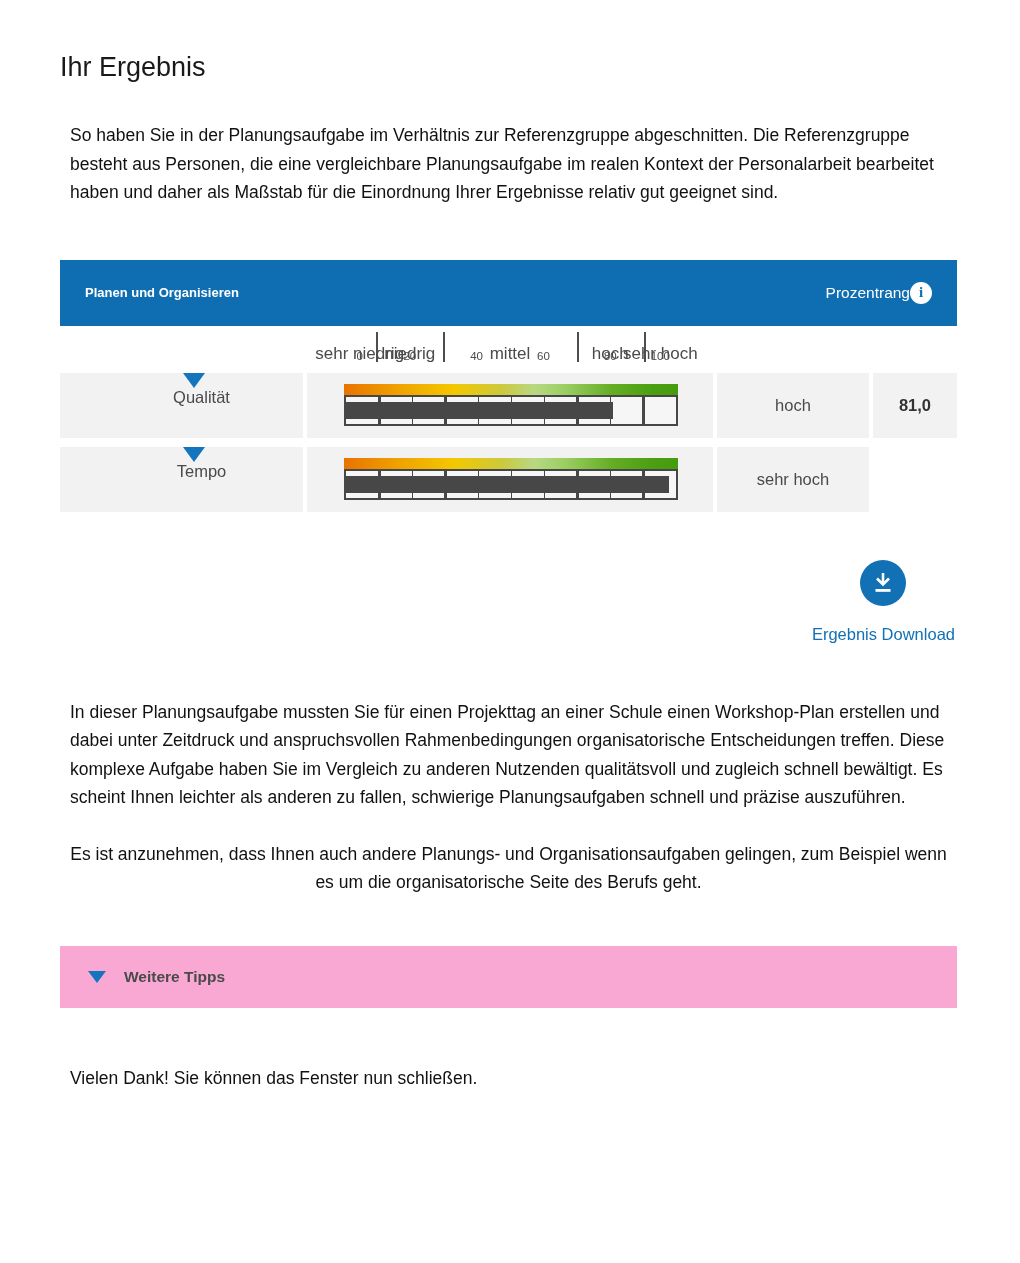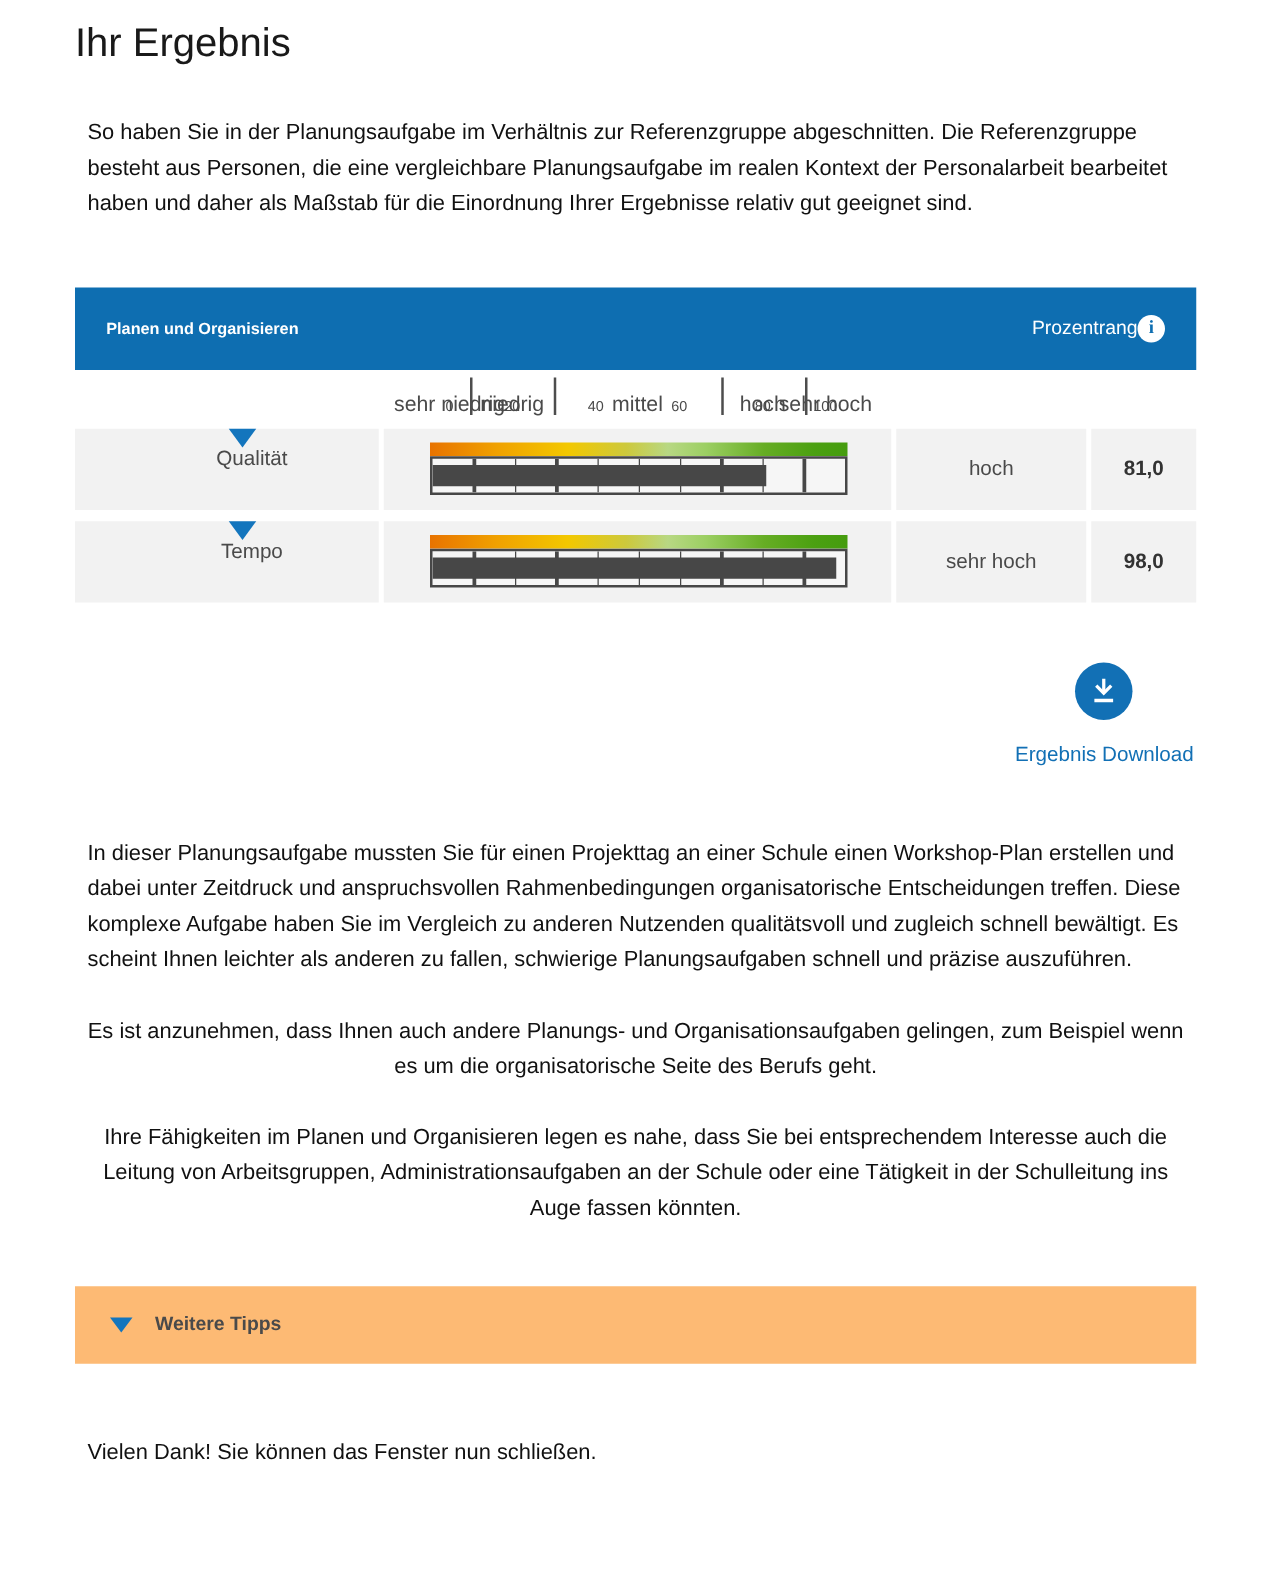--- a/index.html
+++ b/index.html
@@ -4,21 +4,21 @@
 <style>
   * { box-sizing: border-box; }
   html,body { margin:0; padding:0; }
   body {
     width:1020px; height:1263px; background:#ffffff;
     font-family:"Liberation Sans", sans-serif; color:#1a1a1a;
     -webkit-font-smoothing:antialiased;
   }
   .content { width:897px; margin:0 0 0 60px; }
 
-  .page-title { font-size:32px; font-weight:400; color:#191919; padding-top:16px; margin:0; }
+  .page-title { font-size:27px; font-weight:400; color:#191919; padding-top:52px; margin:0; }
 
   .para { font-size:17.5px; line-height:28.5px; margin:10px; color:#111; }
   .intro { margin-top:38px; }
 
   
   .panel { margin-top:53px; }
   .panel-header {
     height:66px; background:#0e6eb1; color:#ffffff;
     display:flex; align-items:center; justify-content:space-between; padding:0 25px;
   }
@@ -68,21 +68,21 @@
     width:46px; height:46px; border-radius:50%; background:#1270b5;
     display:flex; align-items:center; justify-content:center; cursor:pointer;
   }
   .dl-link { margin-top:19px; color:#1270b5; font-size:16.5px; text-decoration:none; cursor:pointer; }
 
   .body-paras { margin-top:54px; }
   .body-paras .para + .para { margin-top:28px;text-align:center; }
 
   
   .tips-bar {
-    margin-top:49px; height:62px; background:#fdba74;
+    margin-top:49px; height:62px; background:#f9a8d4;
     display:flex; align-items:center; cursor:pointer;
   }
   .tri-down.small { margin-left:28px; border-left:9px solid transparent; border-right:9px solid transparent; border-top:12px solid #1375bd; }
   .tips-label { margin-left:18px; font-size:15.5px; font-weight:700; color:#4a4a4a; }
 
   .closing { margin-top:56px; }
 </style>
 </head>
 <body>
 
@@ -162,42 +162,40 @@
             <span class="gl" style="left:50%"></span>
             <span class="gl" style="left:60%"></span>
             <span class="gl thick" style="left:70%"></span>
             <span class="gl" style="left:80%"></span>
             <span class="gl thick" style="left:90%"></span>
             <span class="bar" style="width: 98%;"></span>
           </div>
         </div>
       </div>
       <div class="cell cell-rating">sehr hoch</div>
-      <div class="cell cell-value">98,0</div>
     </div>
 
   </div>
 
   <div class="download-wrap">
     <div class="download">
       <div class="dl-circle">
         <svg width="24" height="26" viewBox="0 0 24 26">
           <line x1="12" y1="3" x2="12" y2="13" stroke="#ffffff" stroke-width="2.6"></line>
           <polyline points="6,8.5 12,14.5 18,8.5" fill="none" stroke="#ffffff" stroke-width="2.6"></polyline>
           <rect x="4.5" y="19" width="15" height="2.8" fill="#ffffff"></rect>
         </svg>
       </div>
       <a class="dl-link">Ergebnis Download</a>
     </div>
   </div>
 
   <div class="body-paras">
     <p class="para">In dieser Planungsaufgabe mussten Sie für einen Projekttag an einer Schule einen Workshop-Plan erstellen und dabei unter Zeitdruck und anspruchsvollen Rahmenbedingungen organisatorische Entscheidungen treffen. Diese komplexe Aufgabe haben Sie im Vergleich zu anderen Nutzenden qualitätsvoll und zugleich schnell bewältigt. Es scheint Ihnen leichter als anderen zu fallen, schwierige Planungsaufgaben schnell und präzise auszuführen.</p>
     <p class="para">Es ist anzunehmen, dass Ihnen auch andere Planungs- und Organisationsaufgaben gelingen, zum Beispiel wenn es um die organisatorische Seite des Berufs geht.</p>
-    <p class="para">Ihre Fähigkeiten im Planen und Organisieren legen es nahe, dass Sie bei entsprechendem Interesse auch die Leitung von Arbeitsgruppen, Administrationsaufgaben an der Schule oder eine Tätigkeit in der Schulleitung ins Auge fassen könnten.</p>
   </div>
 
   <div class="tips-bar">
     <span class="tri-down small"></span>
     <span class="tips-label">Weitere Tipps</span>
   </div>
 
   <p class="para closing">Vielen Dank! Sie können das Fenster nun schließen.</p>
 
 </div>

